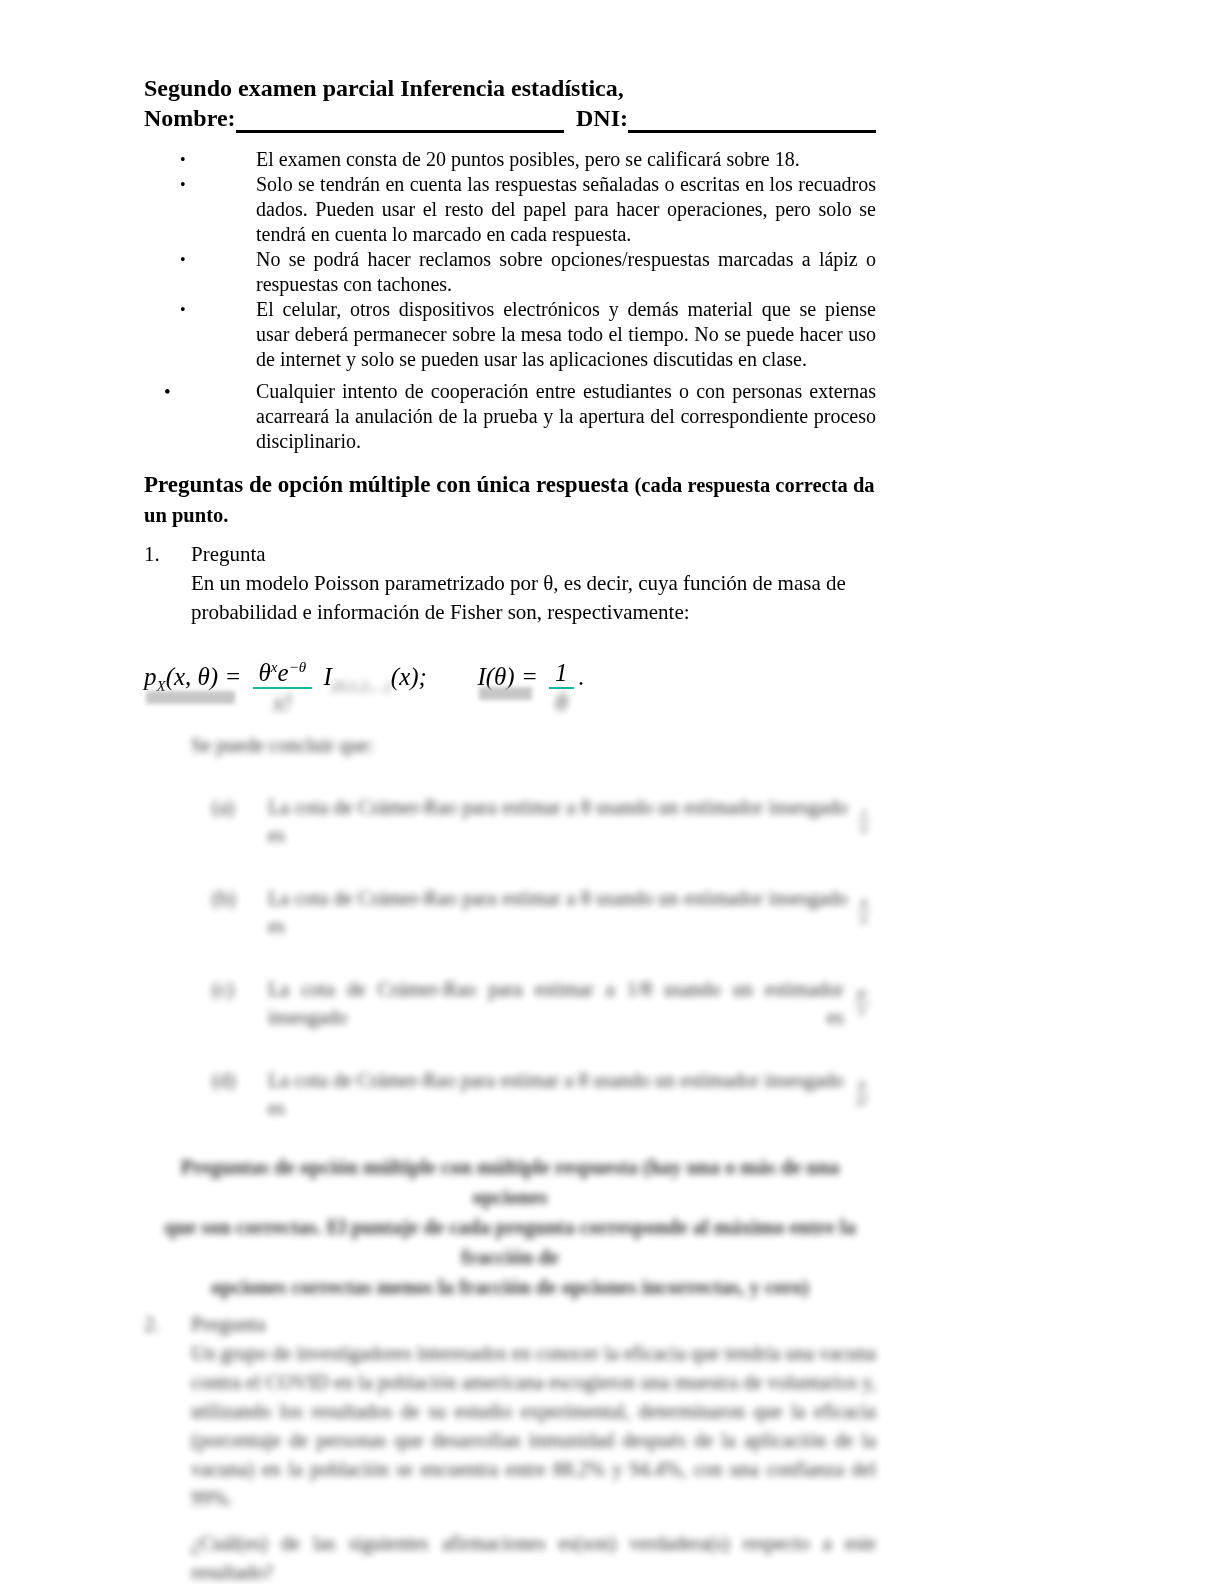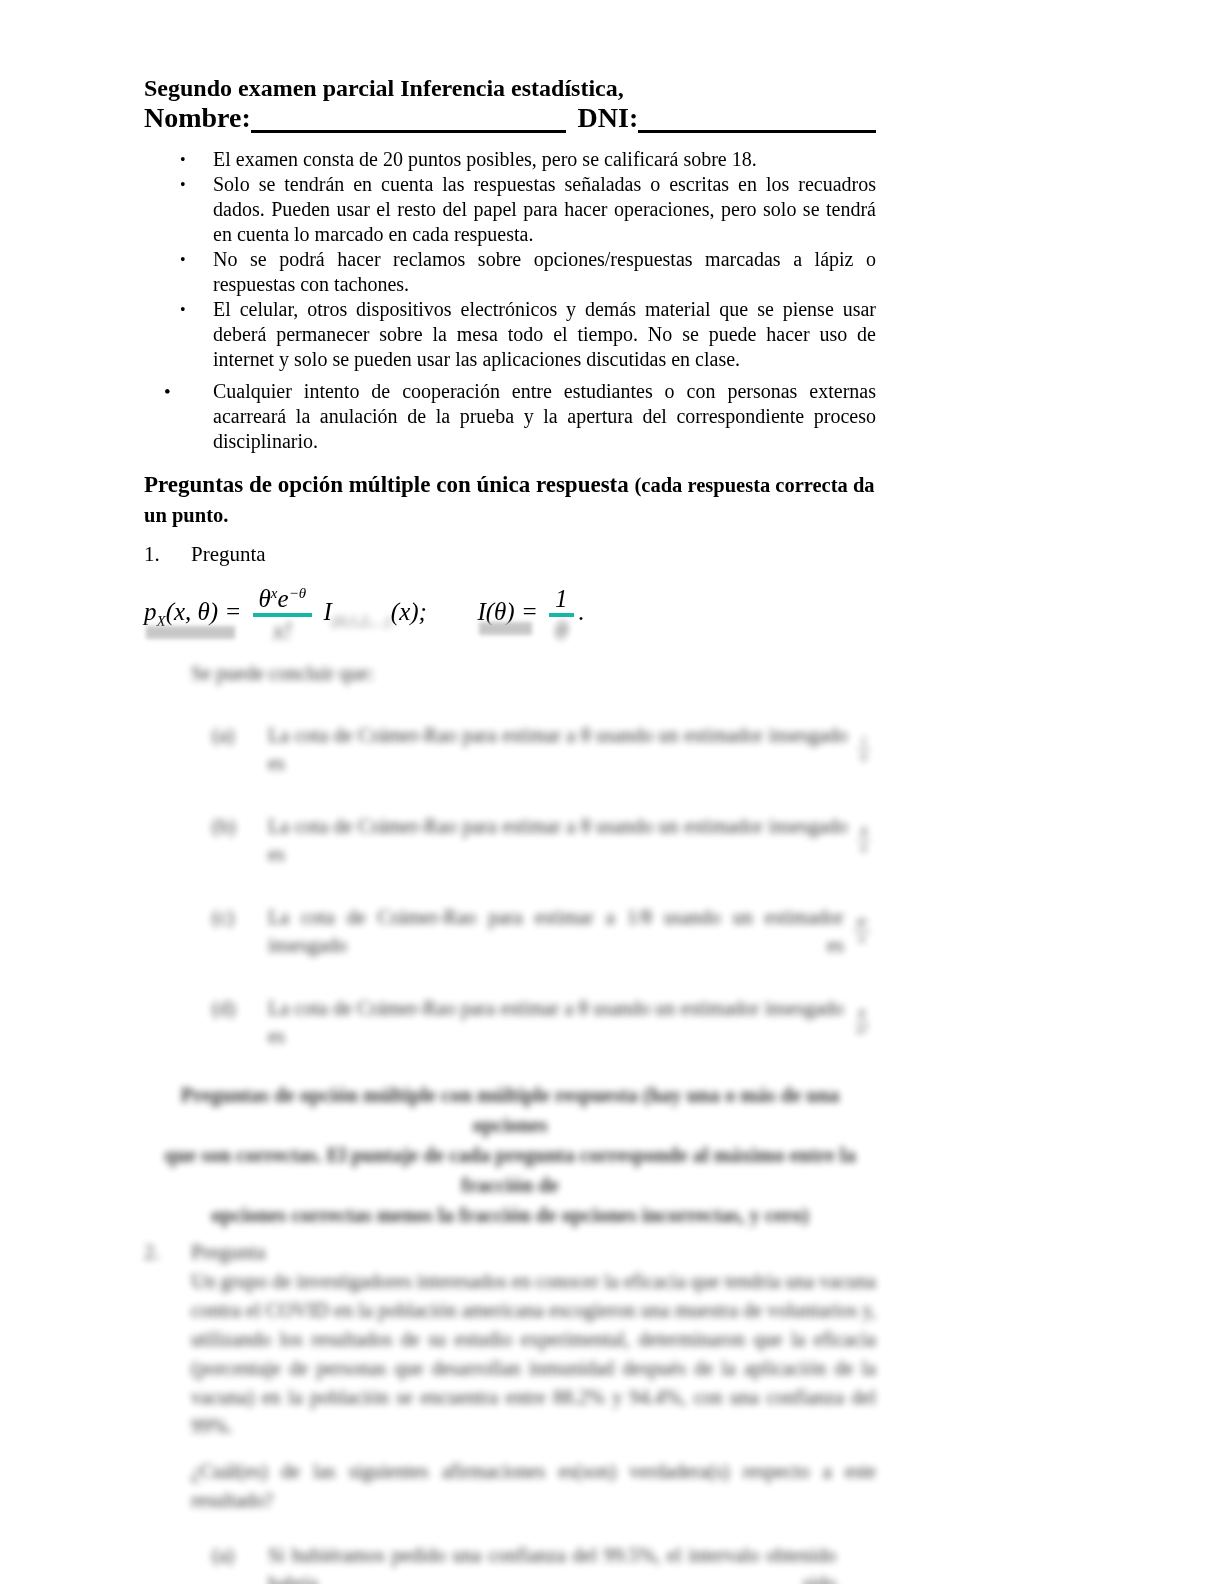--- a/index.html
+++ b/index.html
@@ -3,47 +3,47 @@
 <meta charset="utf-8">
 <style>
   html,body{margin:0;padding:0;background:#fff;}
   .page{
     width:1020px;height:1584px;box-sizing:border-box;
     padding:73px 144px 0 144px;background:#fff;color:#000;
     font-family:"Liberation Serif",serif;position:relative;overflow:hidden;
   }
   
   .title{font-size:24px;font-weight:bold;line-height:30px;}
-  .nameline{font-size:28px;font-weight:bold;line-height:30px;display:flex;align-items:flex-end;}
+  .nameline{font-size:24px;font-weight:bold;line-height:30px;display:flex;align-items:flex-end;}
   .fill{display:inline-block;border-bottom:3px solid #000;height:24px;}
   .fill-name{width:437px;margin-right:12px;}
   .fill-dni{width:330px;}
   .lbl{white-space:pre;}
   
   .instructions{margin-top:14px;font-size:20px;line-height:25px;}
   .bullet{display:flex;padding-left:36px;}
   .dot{width:33px;flex:none;font-size:16px;line-height:25px;}
   .bullet.big{margin-top:7px;padding-left:20px;}
   .bullet.big .dot{width:49px;font-size:19px;}
-  .btext{flex:1;text-align:justify;}
+  .btext{flex:1;text-align:justify;margin-left:43px;}
   
   .sec-head{margin-top:16px;text-align:left;font-weight:bold;font-size:20.5px;line-height:30px;}
   .sec-head .big{font-size:23px;}
   .multi-head{margin-top:30px;text-align:center;font-weight:bold;font-size:20.5px;line-height:30px;}
   
   .qrow{display:flex;font-size:21px;line-height:29px;margin-top:10px;}
   .qnum{width:47px;flex:none;}
   .qlabel{font-weight:normal;}
   .qbody{margin-left:47px;font-size:21px;line-height:29px;}
   
   .formula{margin-top:16px;font-size:25px;font-style:italic;line-height:1.1;}
   .formula sub{font-size:15px;}
   .formula sup{font-size:15px;}
   .frac{display:inline-flex;flex-direction:column;align-items:center;vertical-align:middle;margin:0 5px;}
-  .frac .num{border-bottom:4px solid #14b8a6;padding:0 6px;}
+  .frac .num{border-bottom:2px solid #14b8a6;padding:0 6px;margin-top:16px;}
   .frac .den{padding:0 6px;}
   .lhs{position:relative;display:inline-block;}
   .mstrip{position:absolute;left:2px;right:6px;bottom:-9px;height:13px;background:#bdbdbd;filter:blur(2px);opacity:.85;}
   .censor{filter:blur(3.5px);opacity:.65;}
   
   .blurred{filter:blur(3.6px);opacity:.8;}
   .prompt{margin-top:16px;margin-left:47px;font-size:20px;line-height:26px;}
   .opt{display:flex;margin-top:35px;margin-left:68px;margin-right:6px;font-size:20px;line-height:28px;}
   .olabel{width:56px;flex:none;}
   .otext{flex:1;display:flex;align-items:center;}
@@ -93,20 +93,24 @@
 
   <div class="sec-head">
     <span class="big">Preguntas de opción múltiple con única respuesta </span><span>(cada respuesta correcta da un punto.</span><br>
   </div>
 
   <div>
     <div class="qrow">
       <span class="qnum">1.</span>
       <span class="qlabel">Pregunta</span>
     </div>
+    <div class="qbody">
+      <div>En un modelo Poisson parametrizado por θ, es decir, cuya función de masa de</div>
+      <div>probabilidad e información de Fisher son, respectivamente:</div>
+    </div>
 
     <div class="formula">
       <span class="lhs">
         <span>p</span><sub>X</sub><span>(x, θ) =</span>
         <span class="mstrip"></span>
       </span>
       <span class="frac">
         <span class="num"><span>θ</span><sup>x</sup><span>e</span><sup>−θ</sup></span>
         <span class="den censor">x!</span>
       </span>

